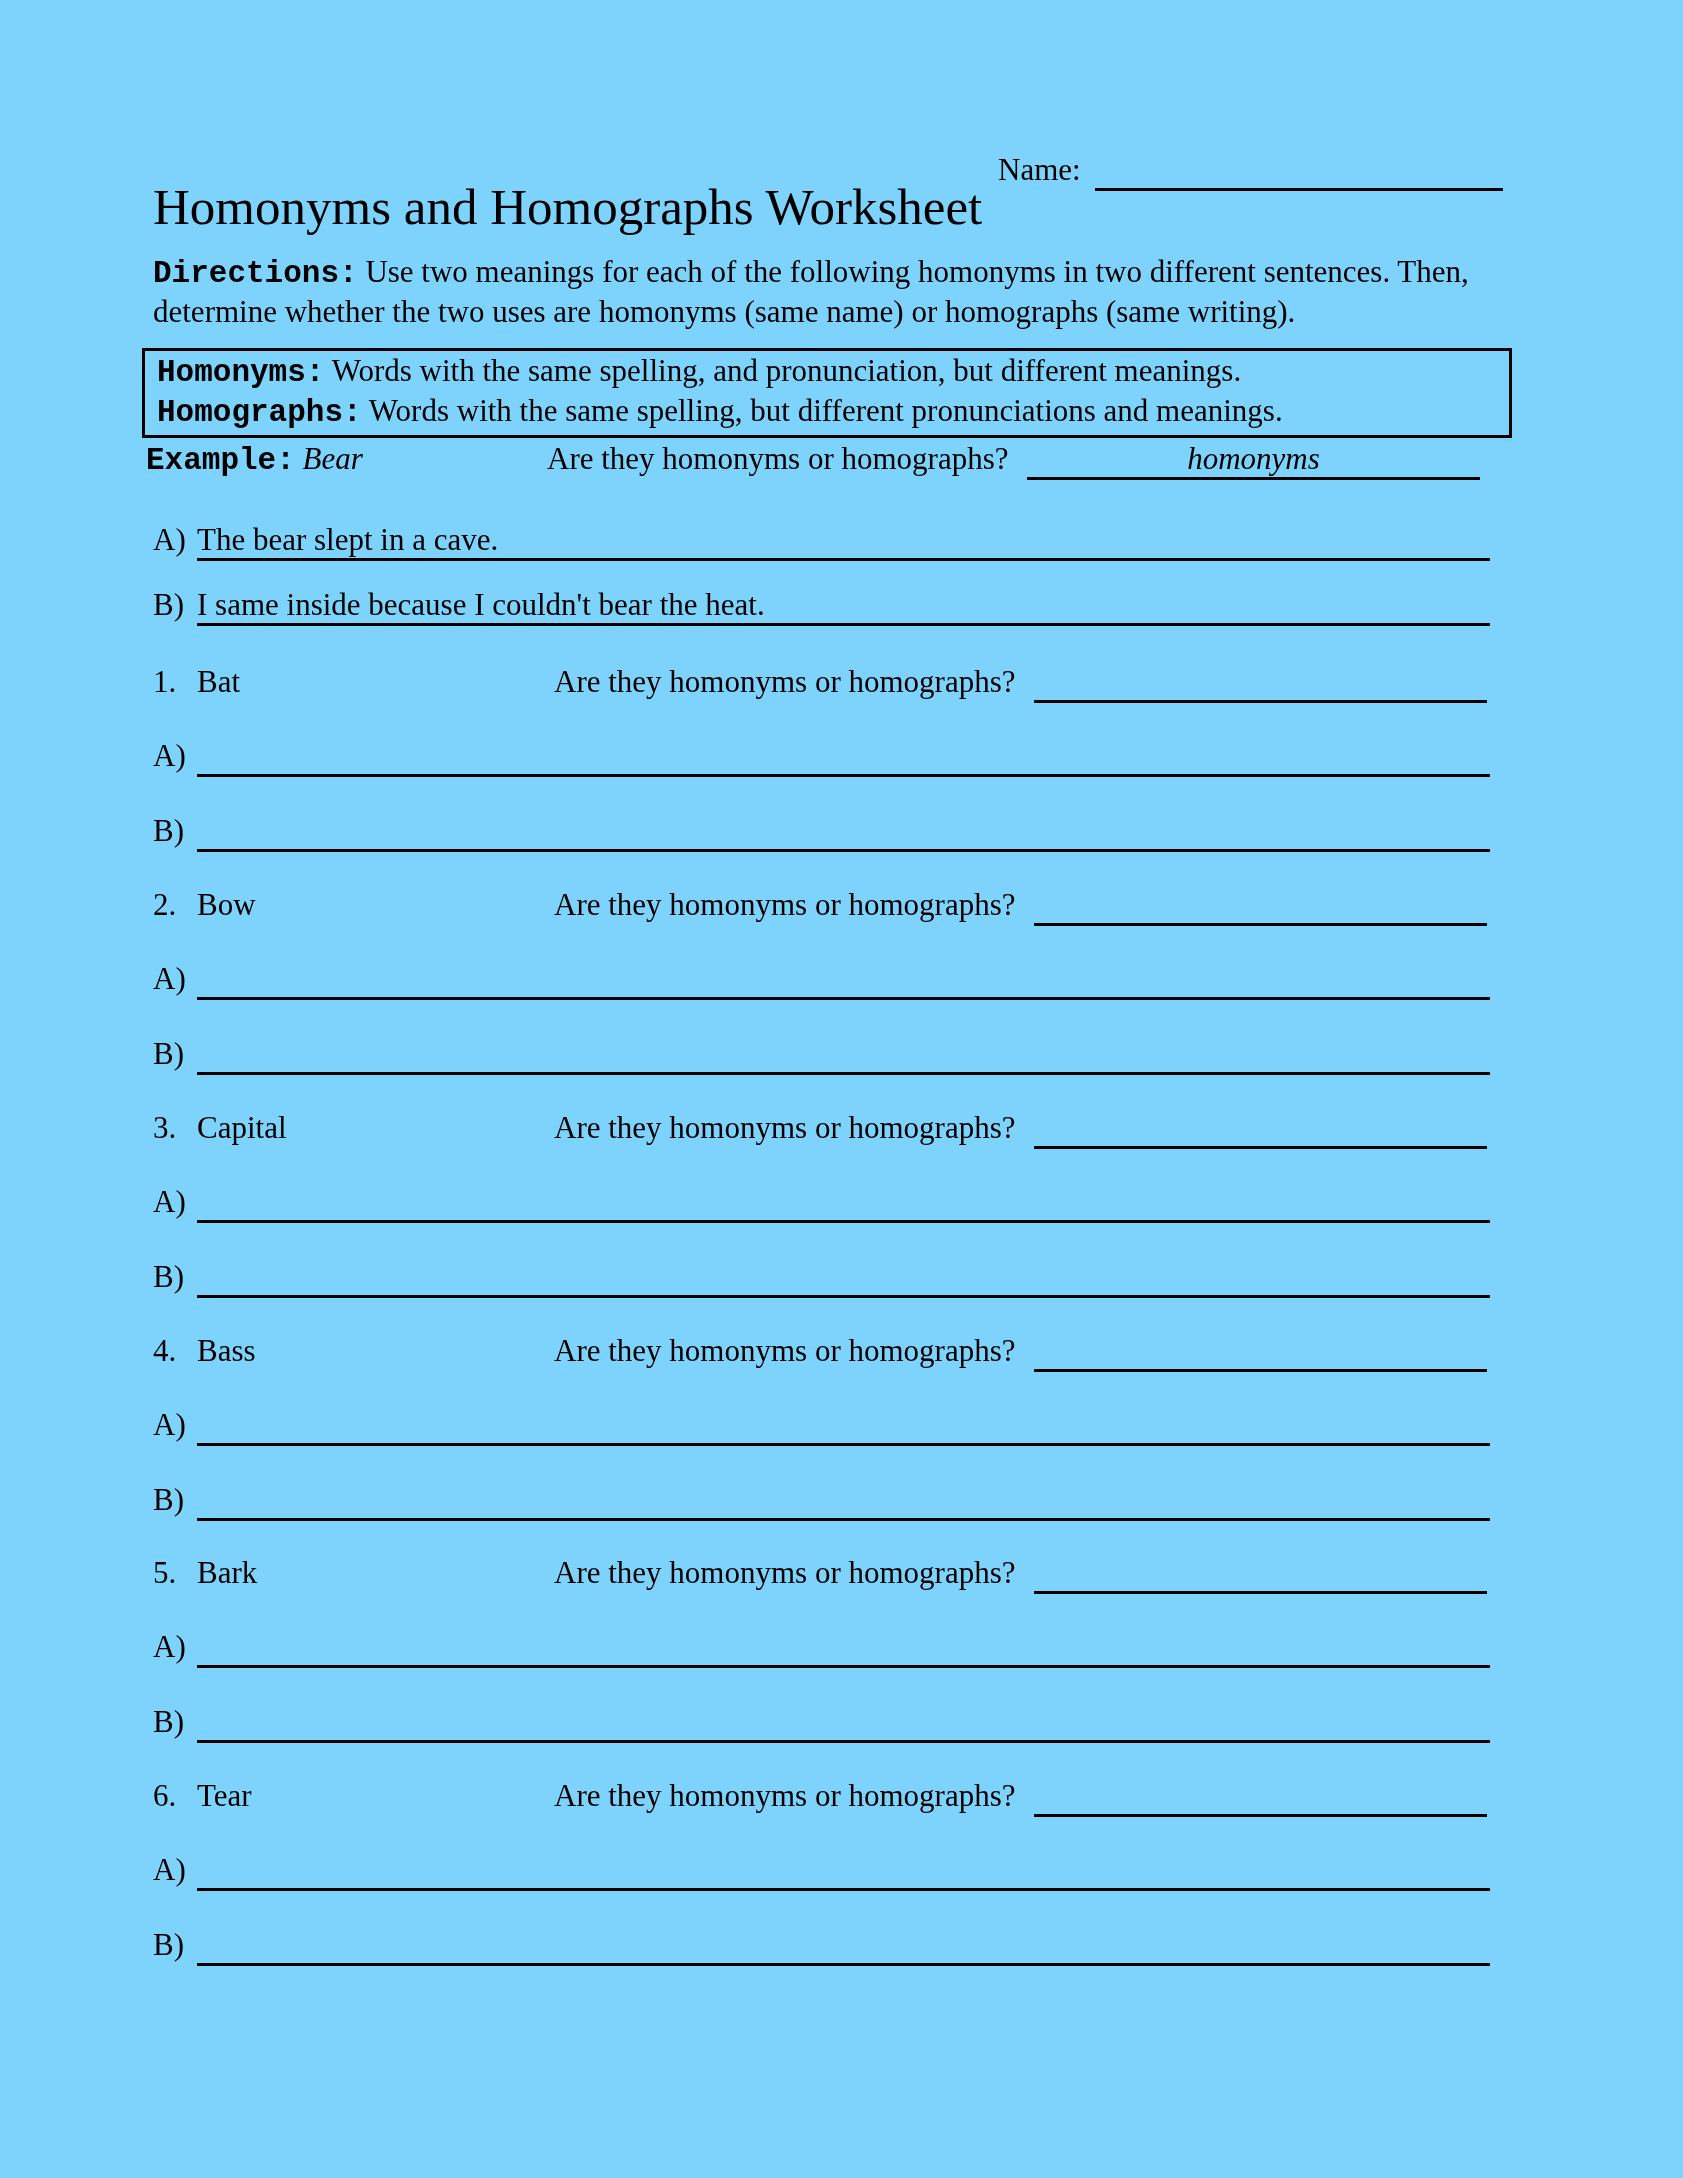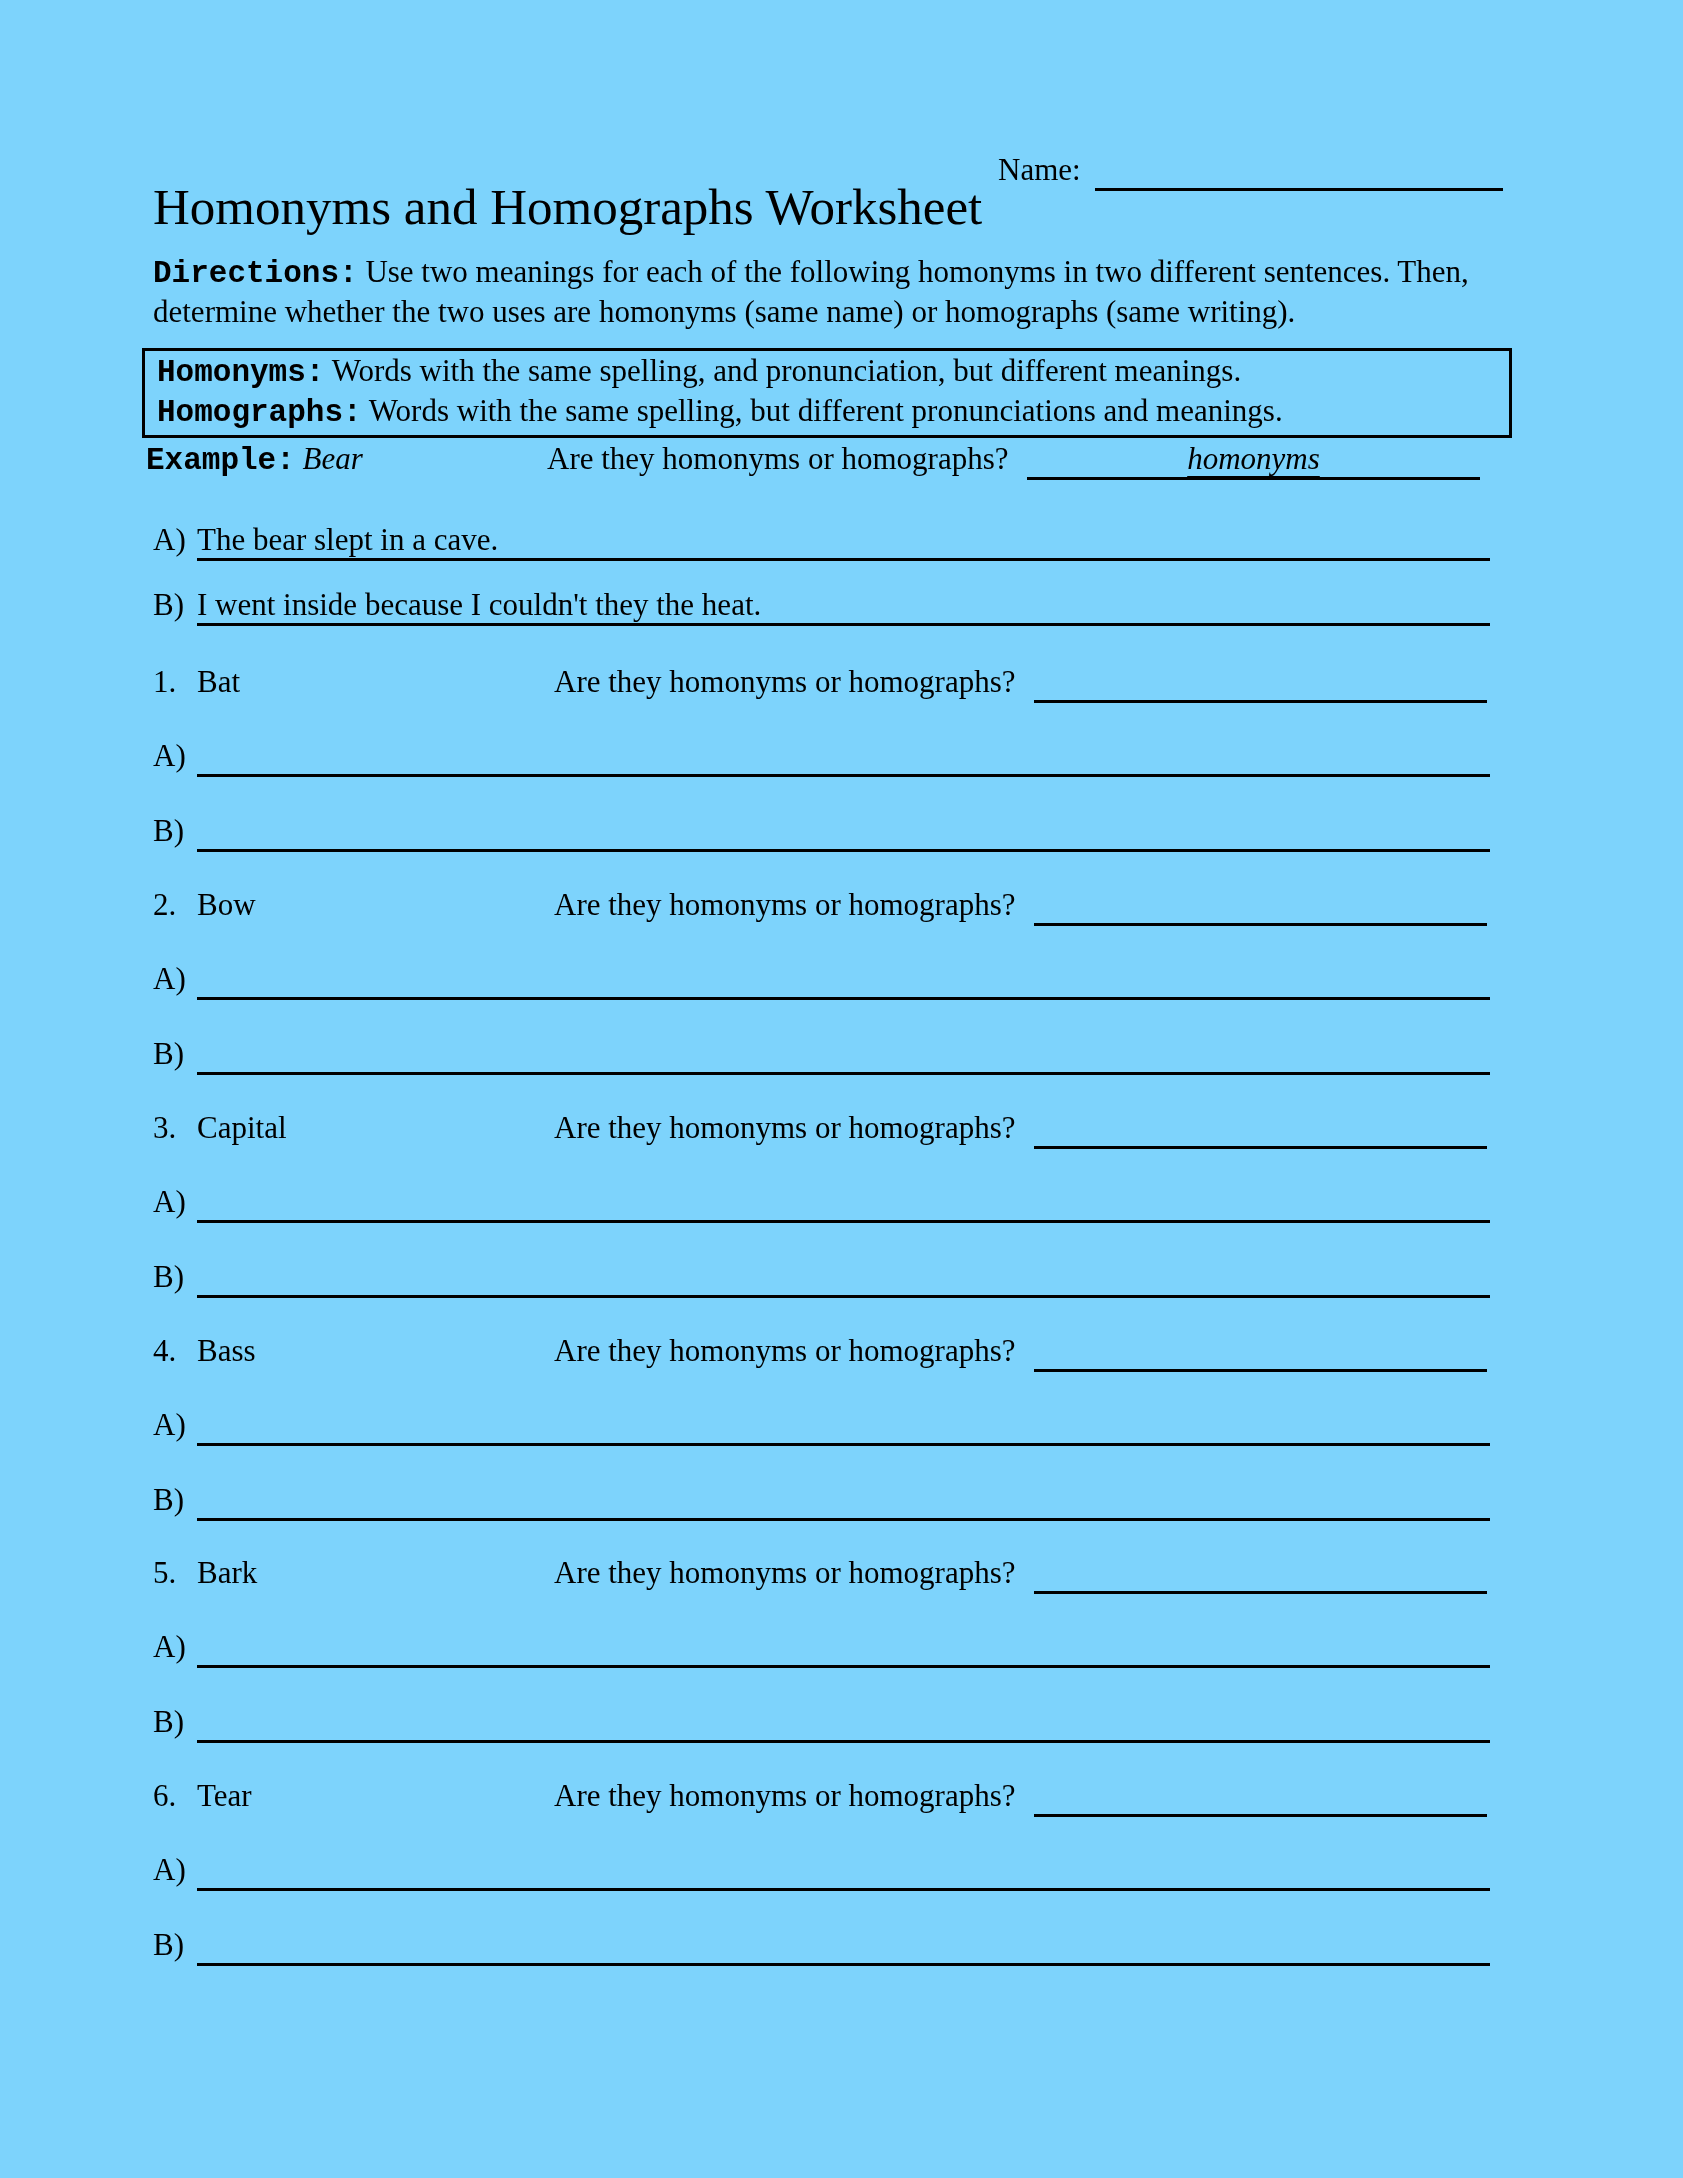--- a/index.html
+++ b/index.html
@@ -72,21 +72,20 @@
   .answer-blank {
     position: absolute;
     left: 881px;
     width: 453px;
     height: 42px;
     border-bottom: 3px solid #000;
     text-align: center;
   }
   .answer-word {
     font-style: italic;
-    text-decoration: underline;
     text-decoration-thickness: 3px;
     text-underline-offset: 7px;
   }
 
   .ab-label { flex: none; width: 44px; }
   .q-num    { flex: none; width: 44px; }
   .written  { border-bottom: 3px solid #000; padding-right: 4px; }
   .fill     { flex: 1; border-bottom: 3px solid #000; }
 
   
@@ -121,21 +120,21 @@
   </div>
 
   <div class="row ex-a">
     <span class="ab-label">A)</span>
     <span class="written">The bear slept in a cave.</span>
     <span class="fill"></span>
   </div>
 
   <div class="row ex-b">
     <span class="ab-label">B)</span>
-    <span class="written">I went inside because I couldn't they the heat.</span>
+    <span class="written">I same inside because I couldn't bear the heat.</span>
     <span class="fill"></span>
   </div>
 
   <div id="questions">
       <div class="q-block" style="top: 661px;">
       <div class="row q-row">
         <span class="q-num">1.</span>
         <span>Bat</span>
         <span class="prompt">Are they homonyms or homographs?</span>
         <span class="answer-blank"></span>

